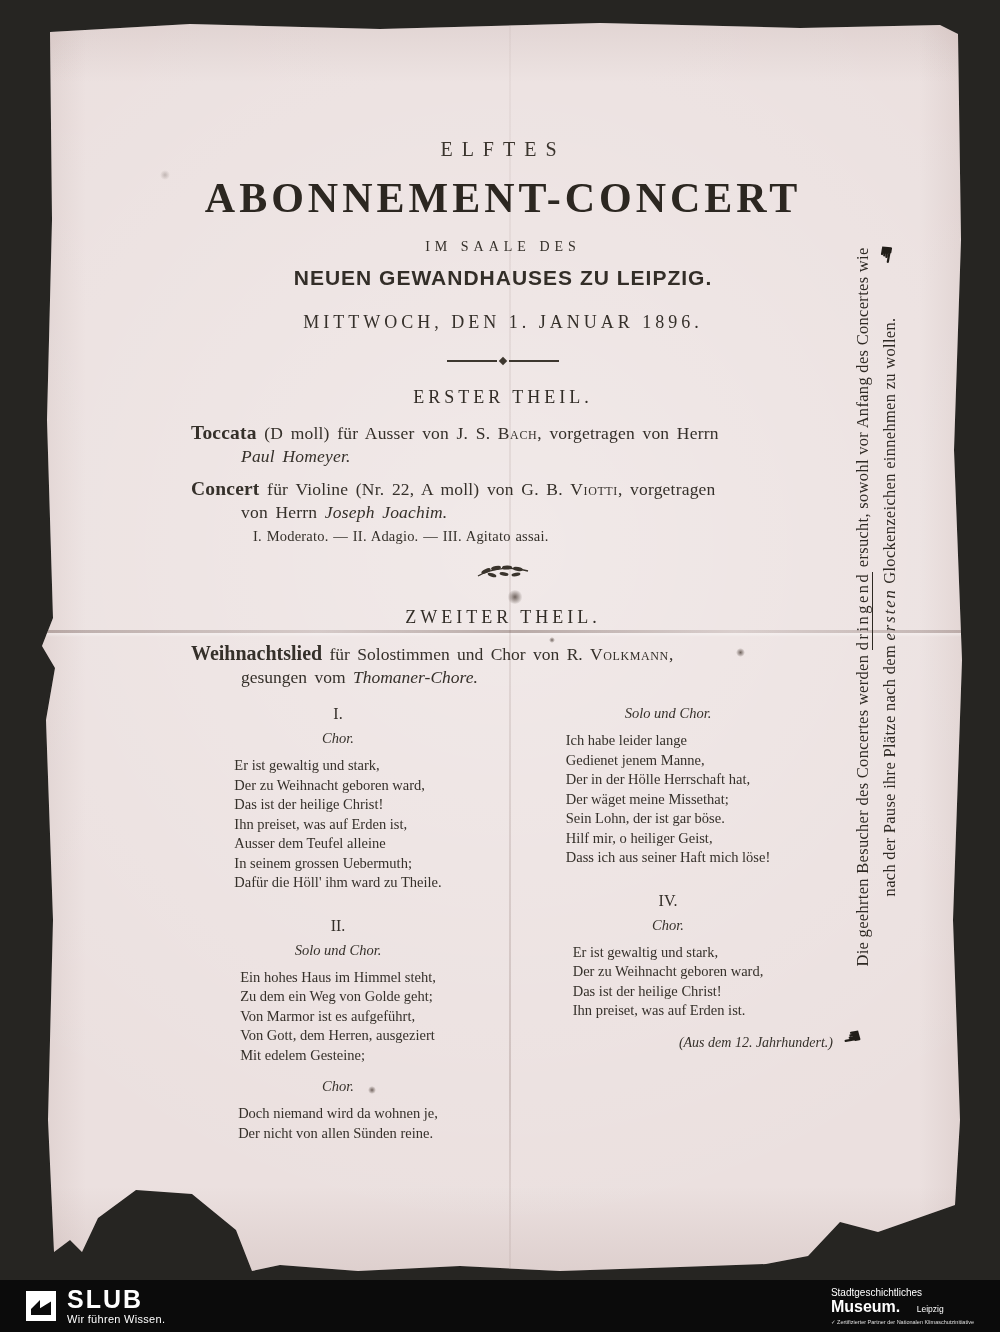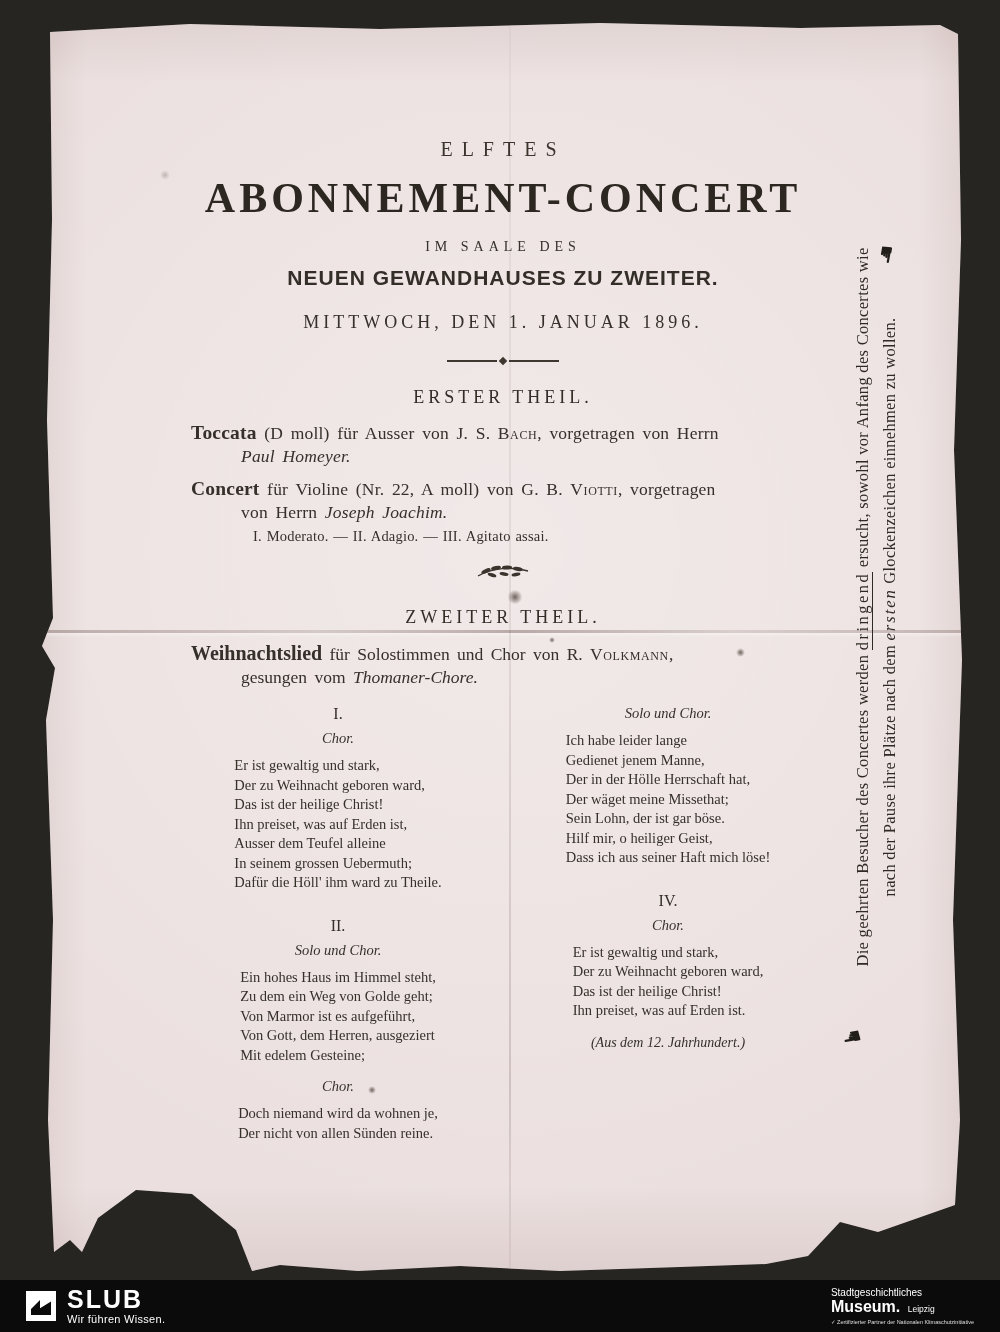--- a/index.html
+++ b/index.html
@@ -58,21 +58,21 @@
   .part2-lead { margin-top:14px; margin-left:18px; font-size:17.5px; word-spacing:3px; line-height:23px; }
   .lead2 { font-weight:bold; font-size:20px; }
 
   .columns { display:flex; margin-top:16px; }
   .col { width:50%; }
   .stanza { margin-bottom:24px; }
   .numeral { text-align:center; font-size:16px; margin-bottom:7px; }
   .voice { text-align:center; font-style:italic; font-size:14.5px; margin-bottom:9px; }
   .voice.mid { margin-top:13px; }
   .verse { white-space:pre-line; font-size:14.5px; line-height:19.5px; width:max-content; margin:0 auto; }
-  .footnote { text-align:center; font-style:italic; font-size:14px; margin-top:14px; }
+  .footnote { text-align:right; font-style:italic; font-size:14px; margin-top:14px; }
 
   
   .margin-notice { position:absolute; left:387px; top:559px; width:900px; height:56px;
     transform:rotate(-90deg); text-align:center; color:#2e2923; }
   .mline { font-size:16.5px; line-height:27px; letter-spacing:0.3px; }
   .em-sperr { letter-spacing:2.5px; border-bottom:1px solid #2e2923; }
   .em-it { font-style:italic; letter-spacing:2px; }
   .manicule { position:absolute; font-family:"DejaVu Sans",sans-serif; font-size:22px; color:#211d18; }
   .manicule.top { left:836px; top:222px; transform:rotate(100deg); }
   .manicule.bottom { left:802px; top:1004px; transform:rotate(170deg); }
@@ -83,42 +83,42 @@
     font-family:"Liberation Sans",sans-serif; color:#ffffff; }
   .slub { display:flex; align-items:center; gap:11px; }
   .slub-icon { width:30px; height:30px; background:#ffffff; position:relative; flex:0 0 auto; }
   .slub-icon::after { content:''; position:absolute; left:5px; top:9px; width:20px; height:15px; background:#0b0b0b;
     clip-path:polygon(0 60%, 45% 0, 45% 55%, 100% 10%, 100% 100%, 0 100%); }
   .slub-name { font-size:25px; font-weight:bold; letter-spacing:2px; line-height:25px; }
   .slub-tag { font-size:11px; margin-top:1px; letter-spacing:0.3px; }
   .museum { line-height:1.15; }
   .museum .m1 { font-size:10px; }
   .museum .m2 { font-size:16px; font-weight:bold; display:inline; }
-  .museum .m3 { font-size:8.5px; display:inline; margin-left:3px;text-align:center; }
+  .museum .m3 { font-size:8.5px; display:inline; margin-left:12px;text-align:center; }
   .museum .m4 { font-size:5.5px; opacity:0.85; margin-top:2px; }
 </style>
 </head>
 <body>
 
 <div class="stage">
 
   <div class="paper">
     <div class="crease-h"></div>
     <div class="crease-v"></div>
     <div class="speck sp1"></div>
     <div class="speck sp2"></div>
     <div class="speck sp3"></div>
     <div class="speck sp4"></div>
     <div class="speck sp5"></div>
 
     <div class="content">
       <div class="h-series">ELFTES</div>
       <div class="h-title">ABONNEMENT-CONCERT</div>
       <div class="h-venue-pre">IM SAALE DES</div>
-      <div class="h-venue">NEUEN GEWANDHAUSES ZU ZWEITER.</div>
+      <div class="h-venue">NEUEN GEWANDHAUSES ZU LEIPZIG.</div>
       <div class="h-date">MITTWOCH, DEN 1. JANUAR 1896.</div>
 
       <div class="rule">
         <span class="bar"></span>
         <span class="mid"></span>
         <span class="bar"></span>
       </div>
 
       <div class="part-title">ERSTER THEIL.</div>
 

